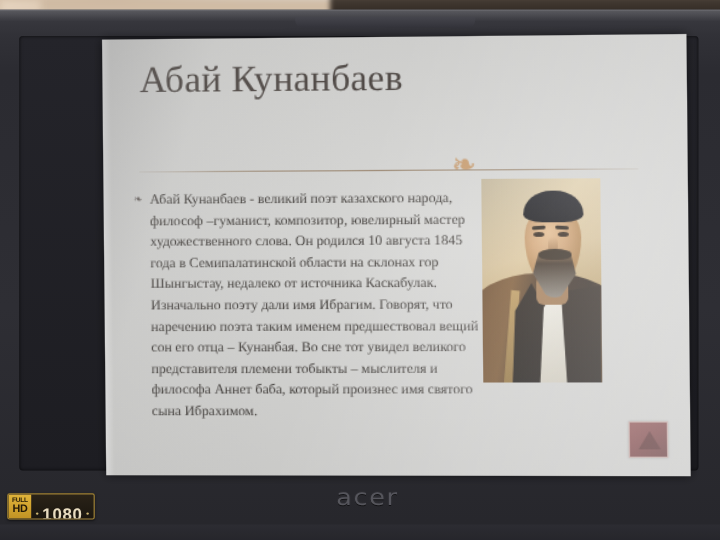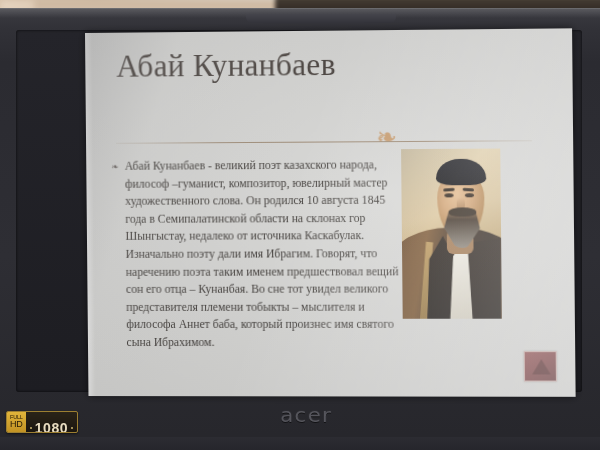--- a/index.html
+++ b/index.html
@@ -303,21 +303,21 @@
     background:linear-gradient(180deg,#2a2318,#1b160f);
     border:1px solid #9d7f31;
     border-radius:2px;
     box-shadow:0 1px 2px rgba(0,0,0,.5);
     overflow:hidden;
   }
   .hd-fullhd {
     background:linear-gradient(180deg,#e0b43a,#c29324);
     color:#241a07;
     font-family:"Liberation Sans", sans-serif;
-    font-weight:normal;
+    font-weight:bold;
     font-size:7px;
     line-height:1;
     padding:2px 3px;
     display:flex; flex-direction:column; justify-content:center;
     align-items:center;
     letter-spacing:-.2px;
   }
   .hd-fullhd span:first-child { font-size:5.5px; }
   .hd-fullhd span:last-child { font-size:9px; }
   .hd-1080 {

